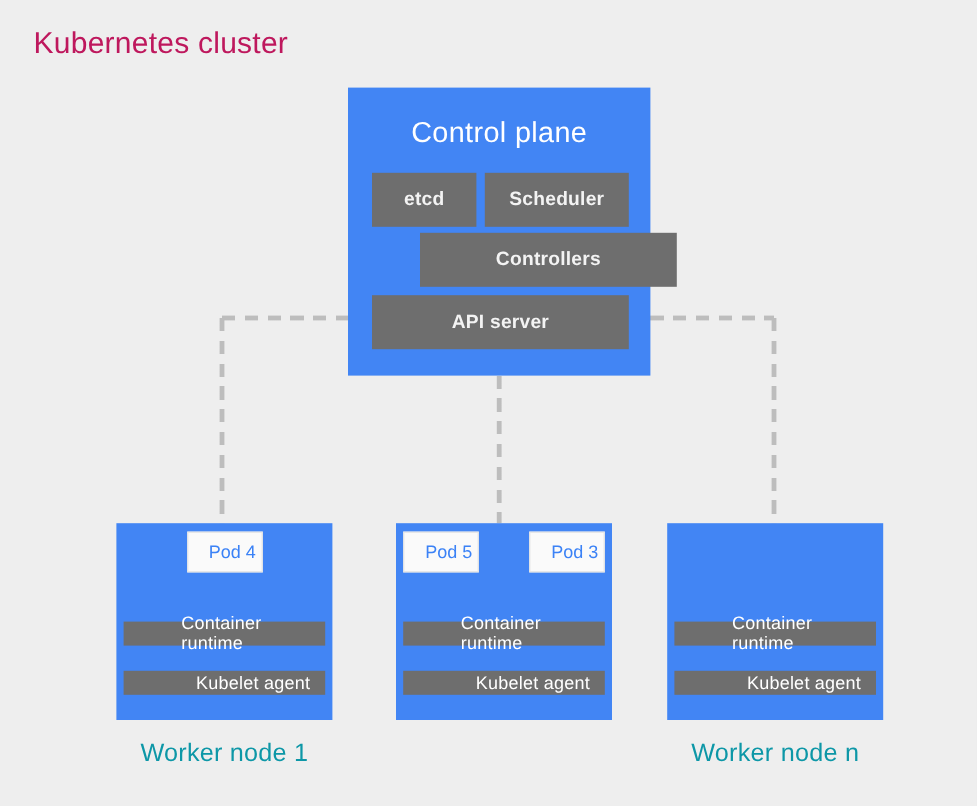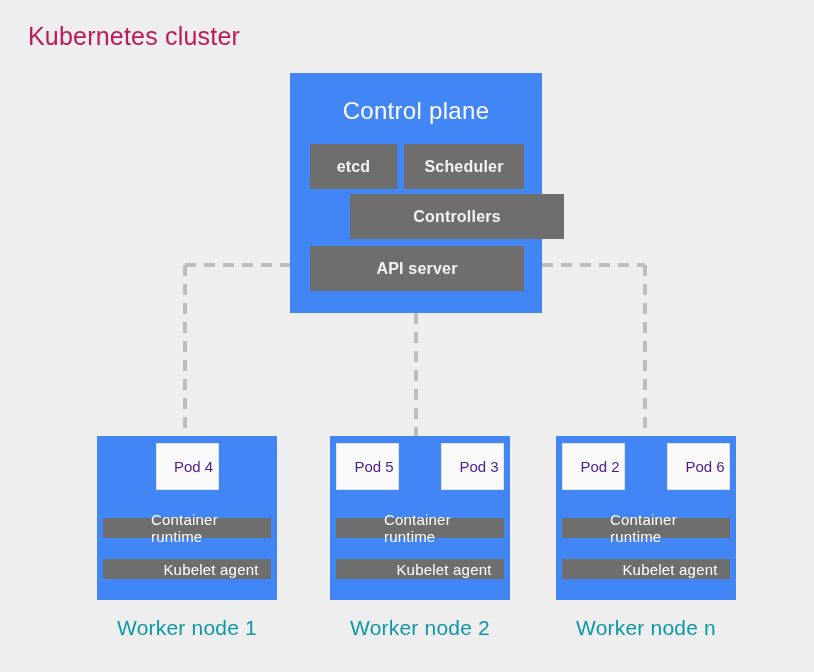--- a/index.html
+++ b/index.html
@@ -88,25 +88,25 @@
 
   .pods {
     position: absolute;
     top: 7px; left: 6px; right: 6px;
     height: 49px;
     display: flex;
     justify-content: space-between;
   }
   .pods.single { justify-content: center; }
   .pod {
-    width: 63px; height: 47px;
+    width: 63px; height: 34px;
     background: #fafafa;
     border: 1px solid #e3e3e3;
     box-sizing: border-box;
-    color: #4c1d95;
+    color: #3b82f6;
     font-size: 15px;
     display: flex;
     align-items: center;
     justify-content: center;
     padding-left: 13px;
   }
   .ncomp {
     position: absolute;
     left: 6px; right: 6px;
     height: 20px;
@@ -168,25 +168,20 @@
   <div class="worker-node node-2">
     <div class="pods">
       <div class="pod">Pod 5</div>
       <div class="pod">Pod 3</div>
     </div>
     <div class="ncomp ncomp-runtime">Container runtime</div>
     <div class="ncomp ncomp-kubelet">Kubelet agent</div>
   </div>
 
   <div class="worker-node node-3">
-    <div class="pods">
-      <div class="pod">Pod 2</div>
-      <div class="pod">Pod 6</div>
-    </div>
     <div class="ncomp ncomp-runtime">Container runtime</div>
     <div class="ncomp ncomp-kubelet">Kubelet agent</div>
   </div>
 
   <div class="node-label label-1">Worker node 1</div>
-  <div class="node-label label-2">Worker node 2</div>
   <div class="node-label label-3">Worker node n</div>
 
 </div>
 
 </body></html>

